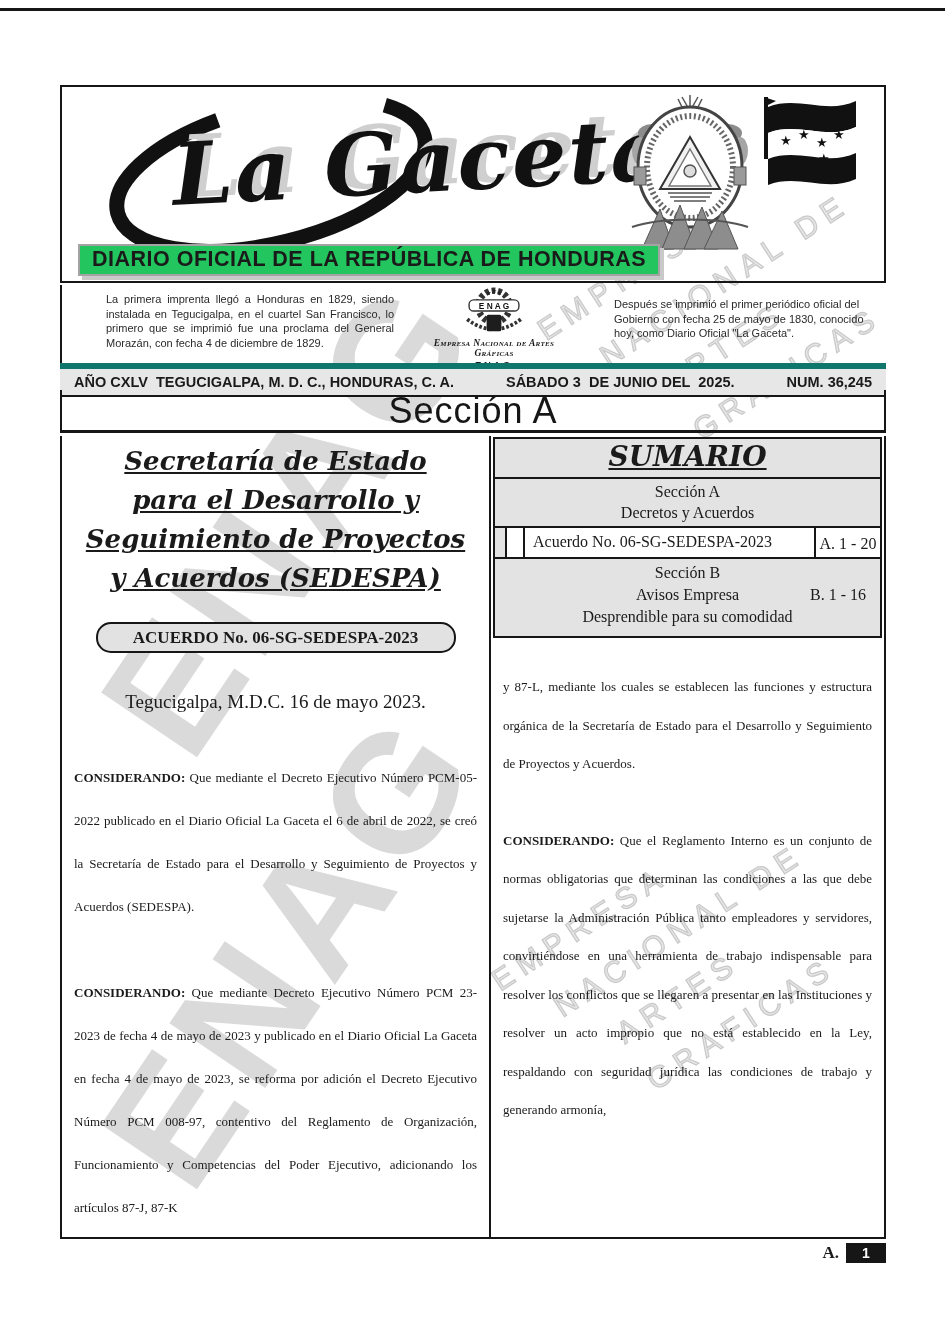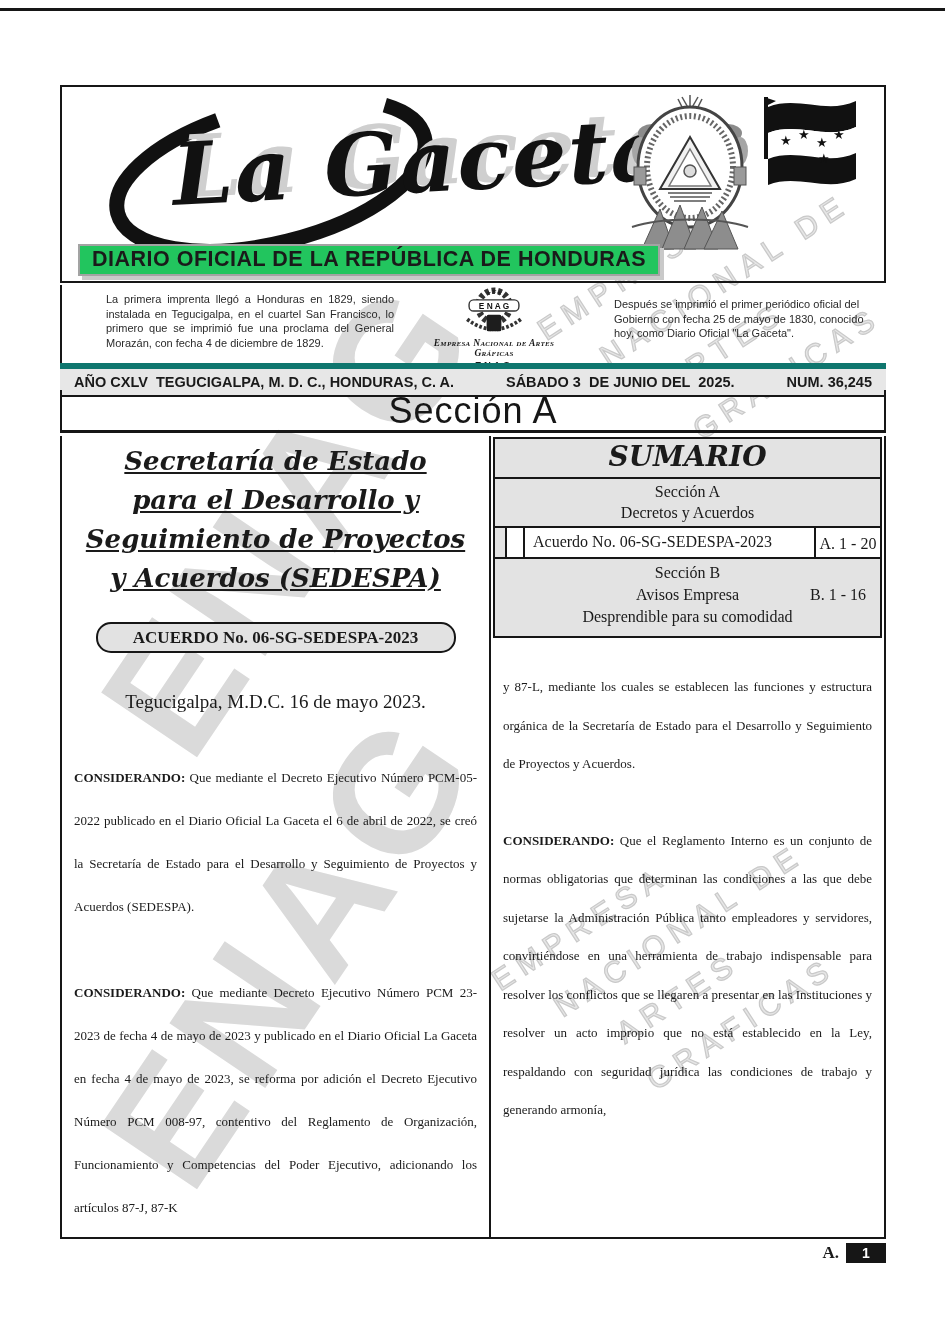--- a/index.html
+++ b/index.html
@@ -76,21 +76,21 @@
   .left-col .para{line-height:43px;}
   .right-col .para{margin:30px 12px 0;line-height:38.5px;}
   .right-col .para + .para{margin-top:38px;}
   .para b{font-weight:bold;}
 
   
   .sumario{margin:1px 2px 0 2px;border:2px solid #161616;background:#e3e3e3;}
   .sumario-title{text-align:center;font-family:"DejaVu Serif",serif;font-weight:bold;
                  font-style:italic;font-size:28px;line-height:34px;padding:1px 0 3px;
                  border-bottom:2px solid #161616;}
-  .sumario-title span{}
+  .sumario-title span{text-decoration:underline;}
   .sumario-seca{text-align:center;font-size:16px;line-height:21px;padding:2px 0 3px;
                 border-bottom:2px solid #161616;}
   .entry-wrap{padding-left:10px;border-bottom:2px solid #161616;}
   .entry-table{display:flex;background:#fff;border-left:2px solid #161616;}
   .cell-gutter{width:16px;border-right:2px solid #161616;}
   .cell-main{flex:1;padding:3px 8px 4px;}
   .entry-title{font-weight:bold;font-size:16.5px;line-height:22px;white-space:pre-line;}
   .entry-doc{font-size:16px;line-height:22px;}
   .cell-pages{width:64px;border-left:2px solid #161616;display:flex;align-items:flex-end;
               justify-content:center;padding-bottom:4px;font-size:16px;}

